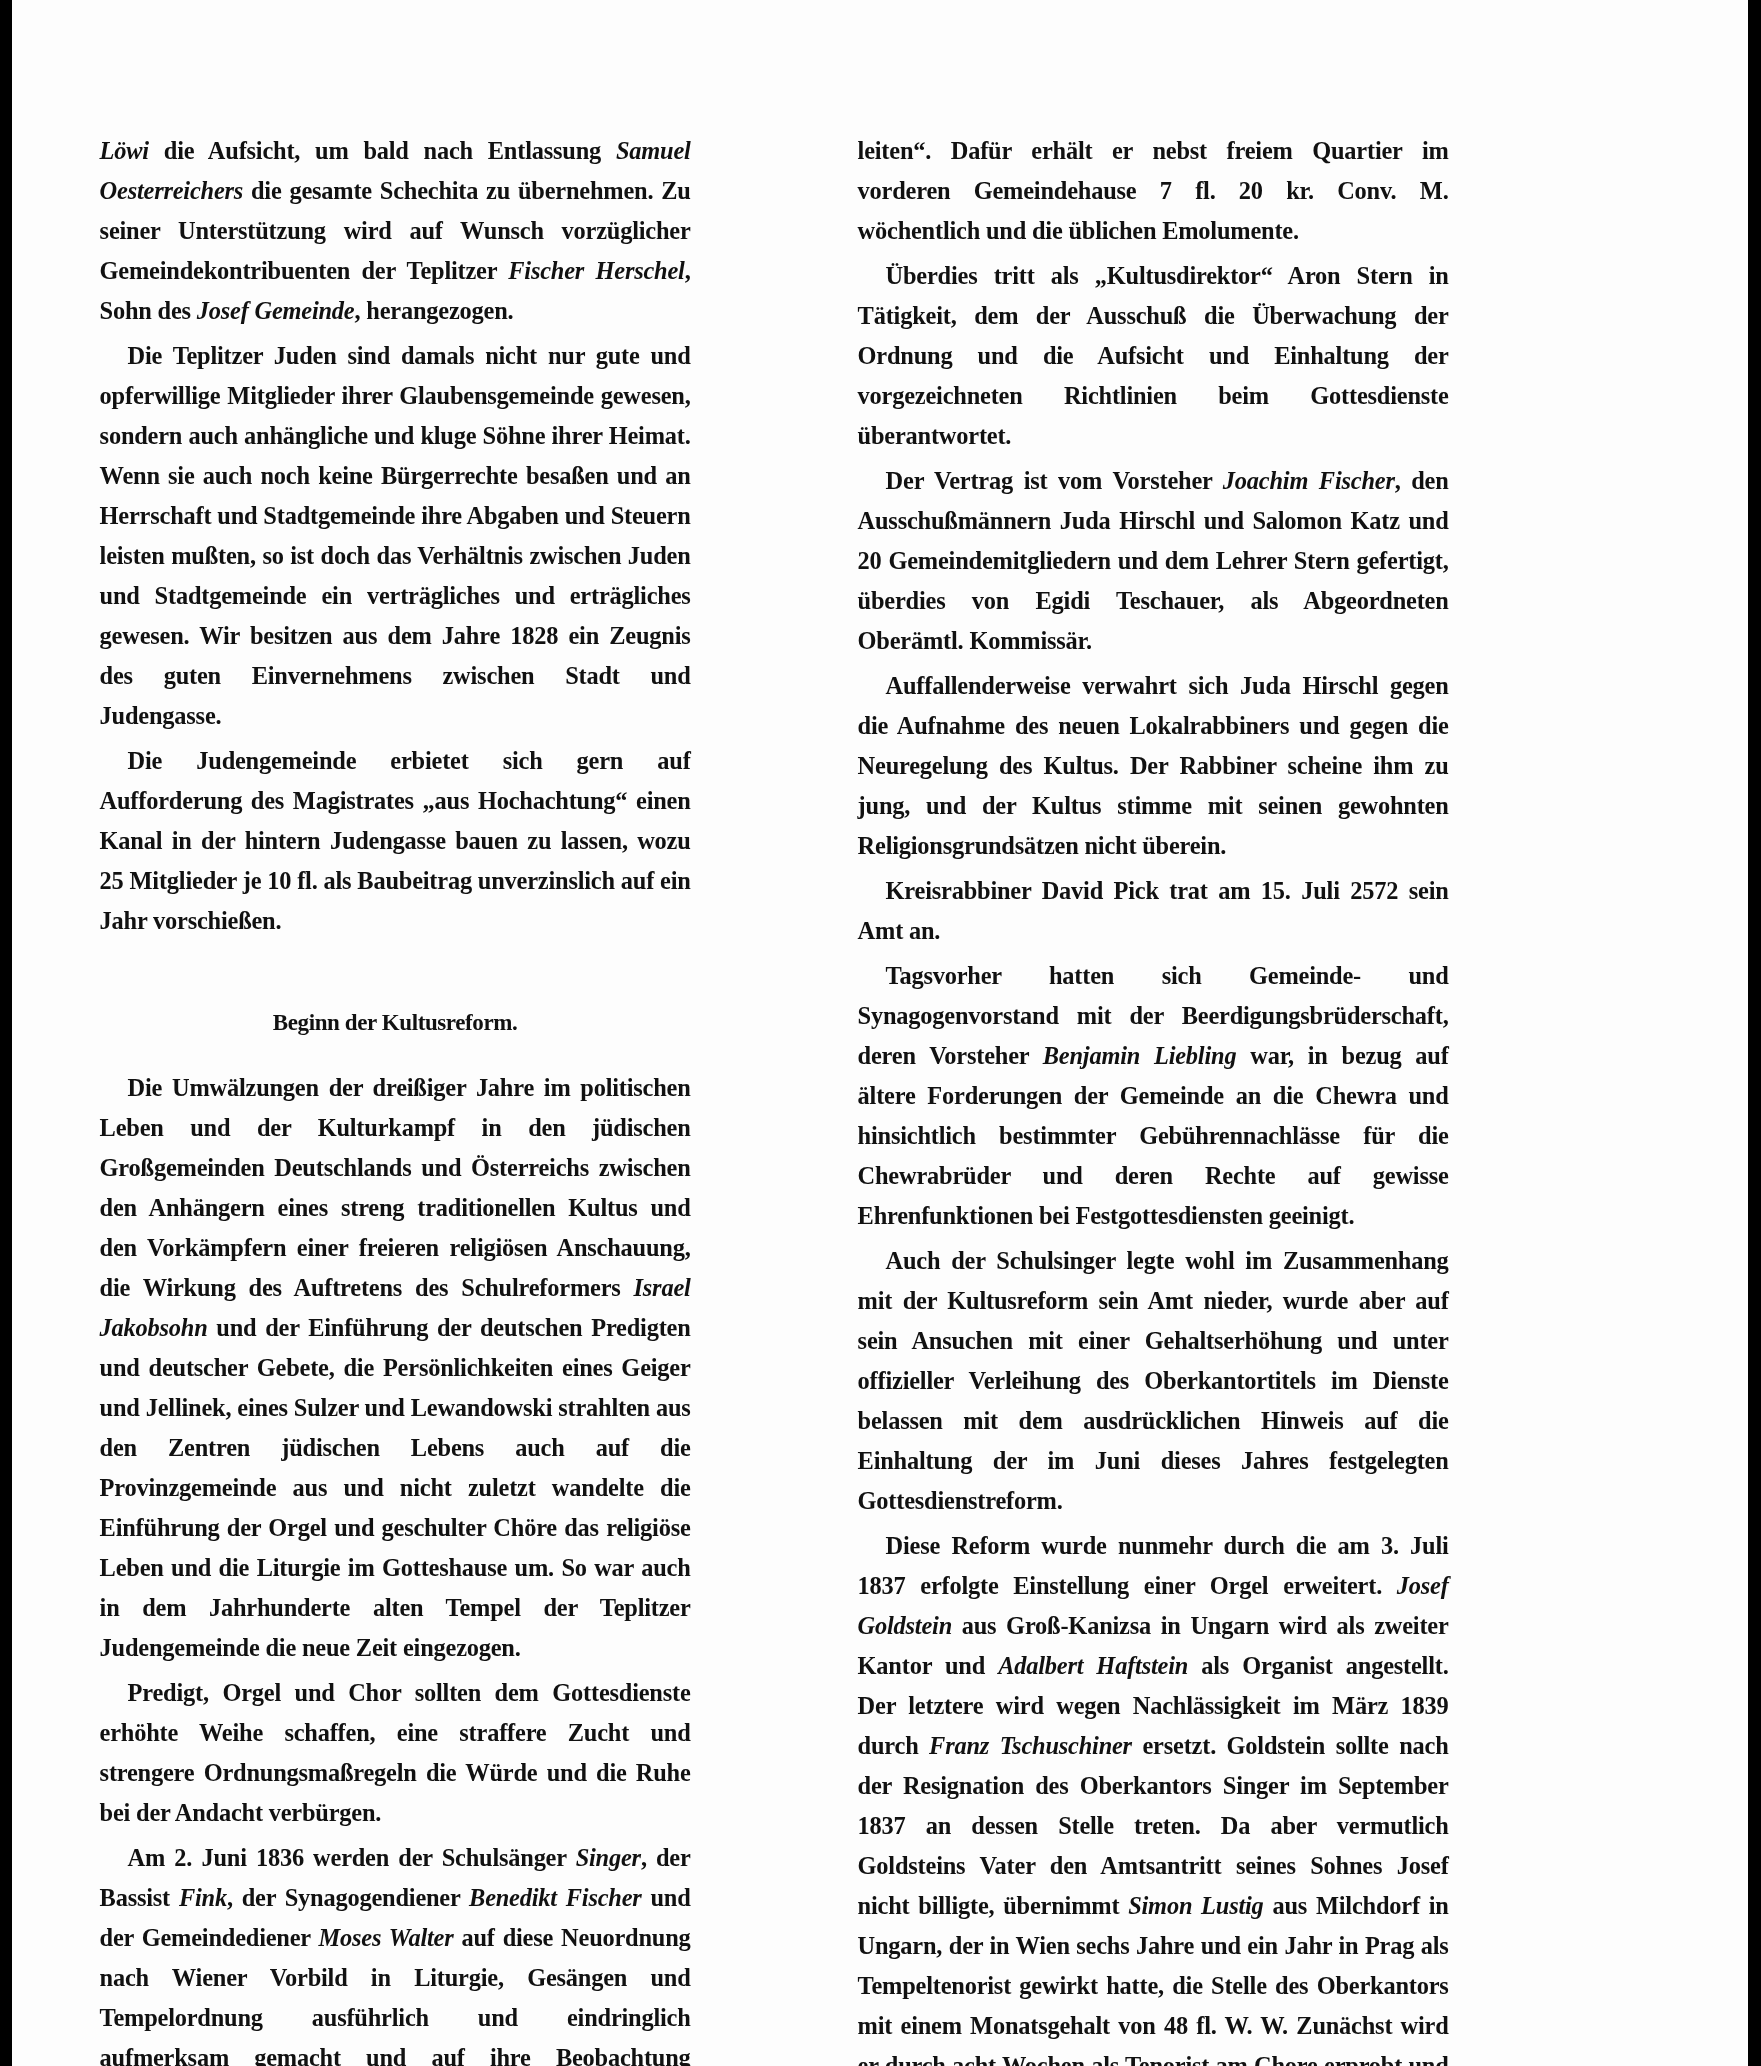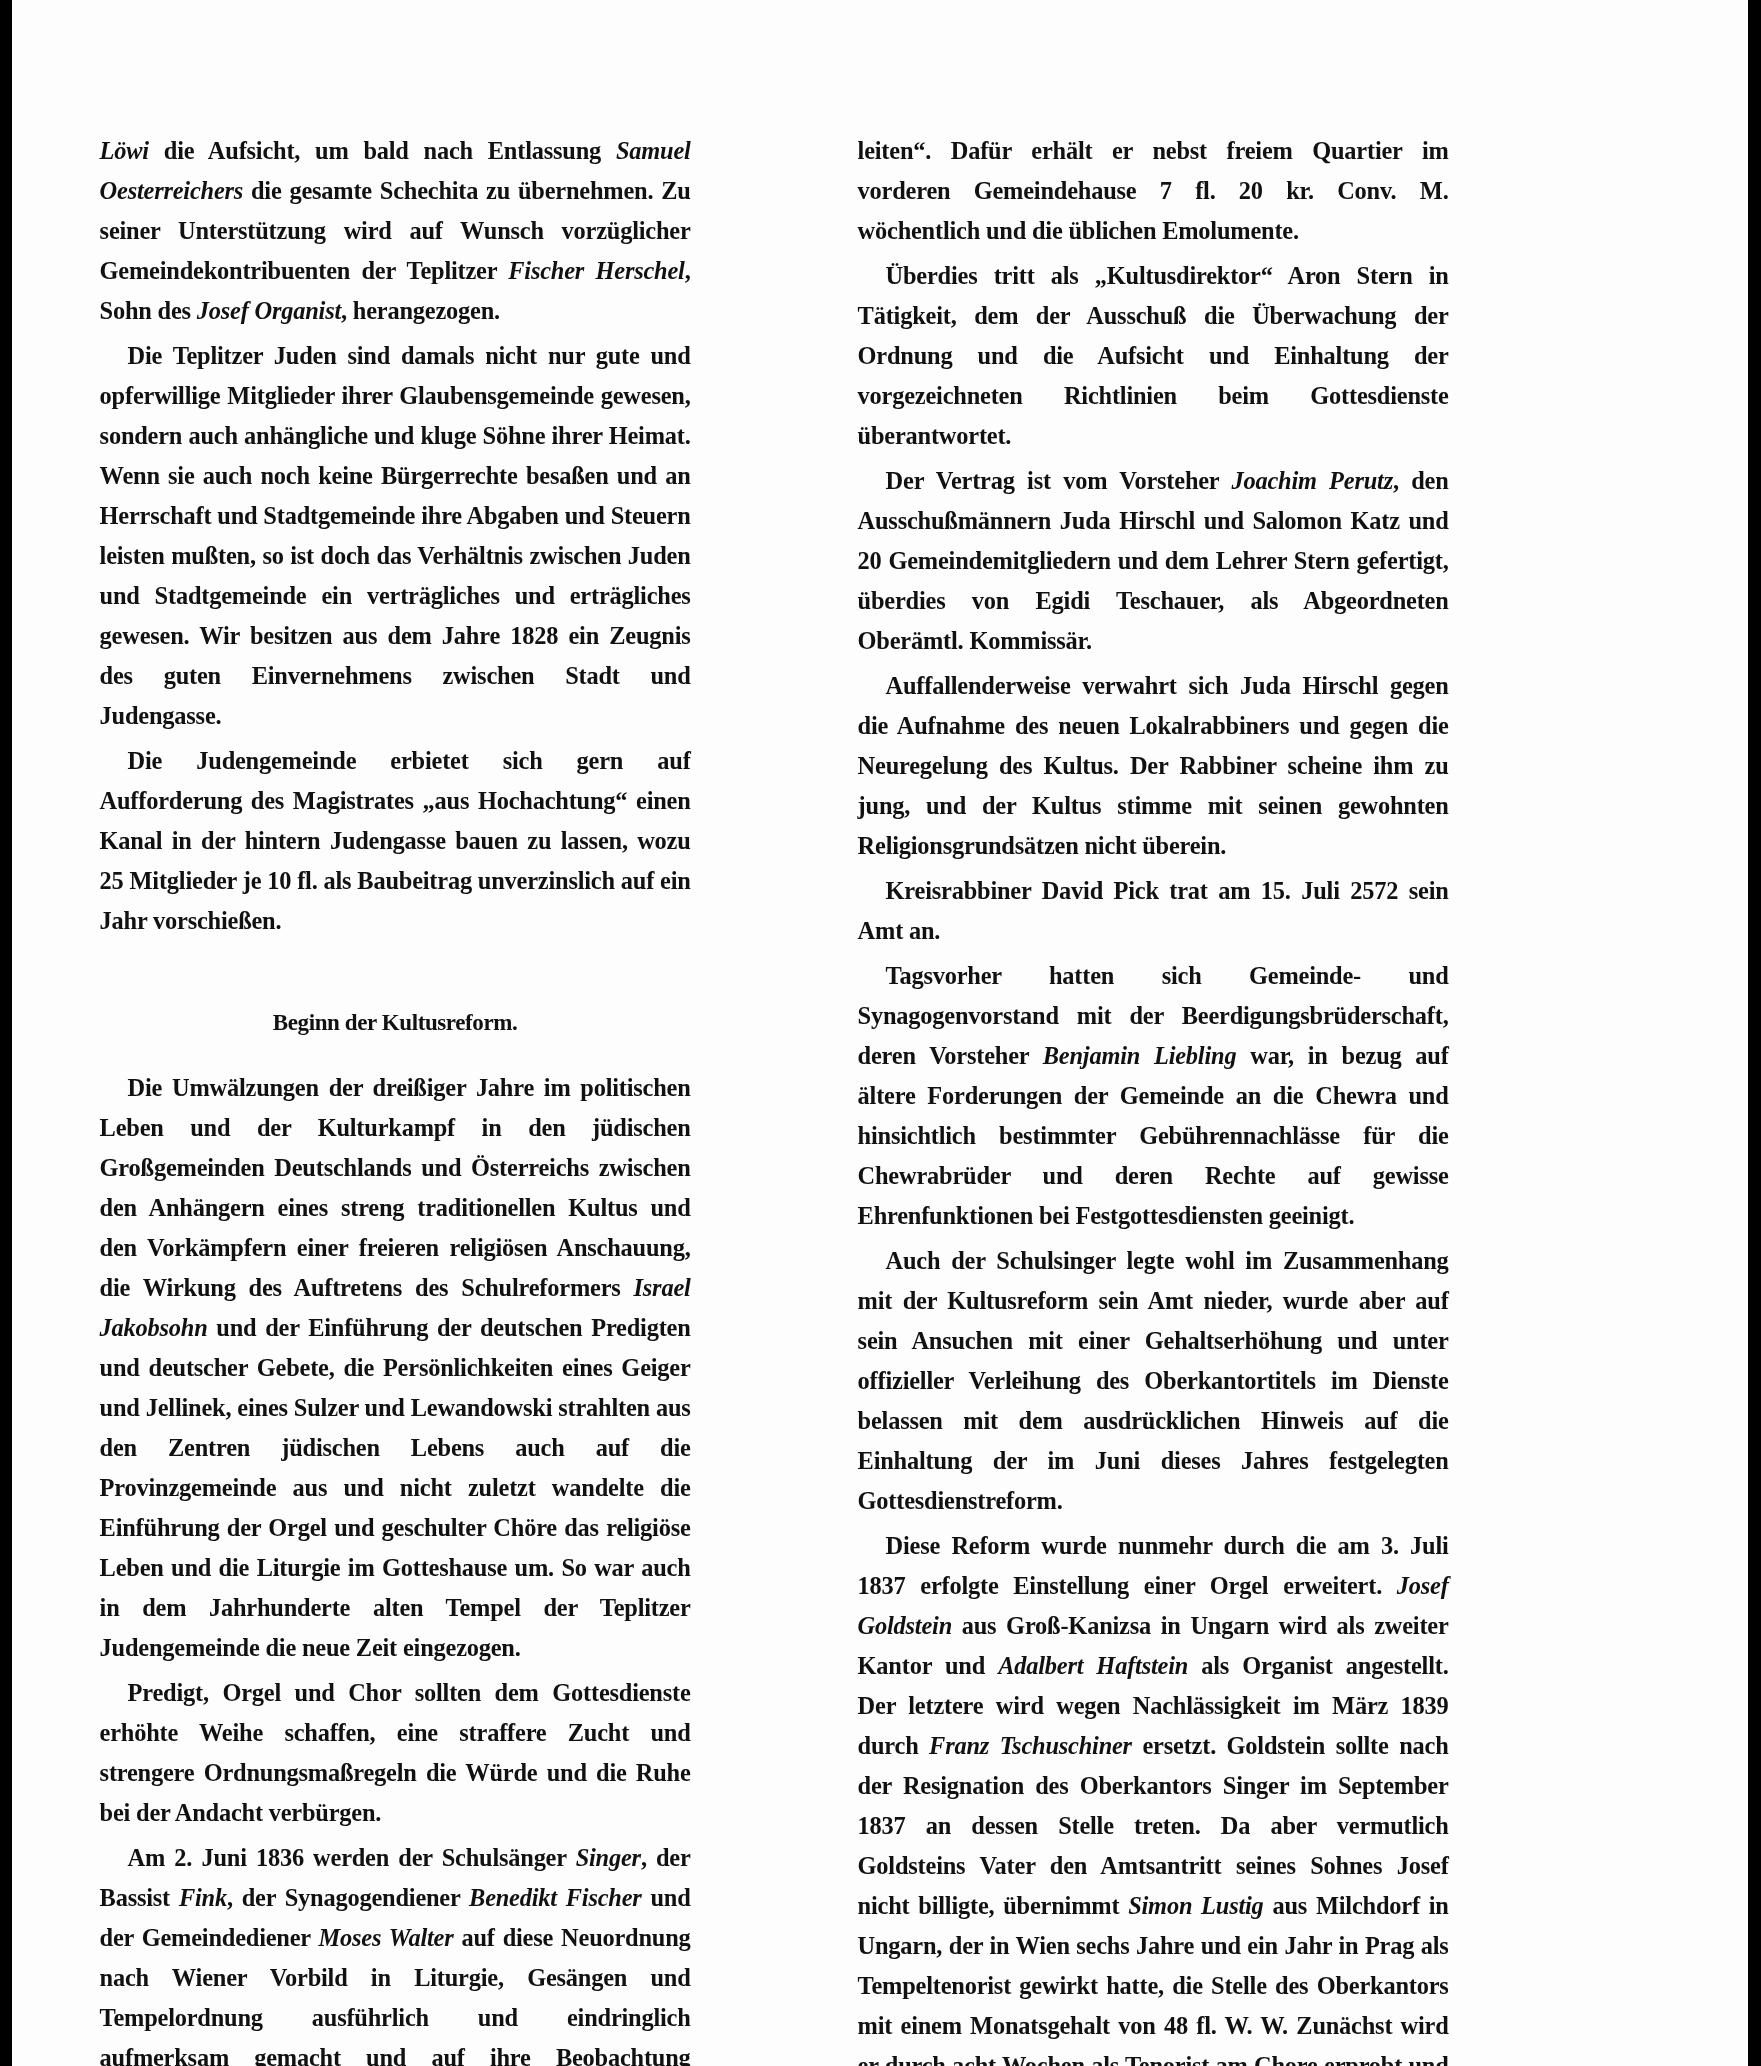--- a/index.html
+++ b/index.html
@@ -23,34 +23,34 @@
       font-family: "Liberation Serif", serif; font-weight: bold;
       font-size: 23px; text-align: center; margin: 62px 0 25px 0; letter-spacing: -0.4px;
     }
   </style>
 </head>
 <body>
 
 <div class="page">
 
   <div class="col left">
-    <p class="noindent"><i>Löwi</i><span> die Aufsicht, um bald nach Entlassung </span><i>Samuel Oesterreichers</i><span> die gesamte Schechita zu übernehmen. Zu seiner Unterstützung wird auf Wunsch vorzüglicher Gemeindekontribuenten der Teplitzer </span><i>Fischer Herschel</i><span>, Sohn des </span><i>Josef Organist</i><span>, herangezogen.</span></p>
+    <p class="noindent"><i>Löwi</i><span> die Aufsicht, um bald nach Entlassung </span><i>Samuel Oesterreichers</i><span> die gesamte Schechita zu übernehmen. Zu seiner Unterstützung wird auf Wunsch vorzüglicher Gemeindekontribuenten der Teplitzer </span><i>Fischer Herschel</i><span>, Sohn des </span><i>Josef Gemeinde</i><span>, herangezogen.</span></p>
     <p>Die Teplitzer Juden sind damals nicht nur gute und opferwillige Mitglieder ihrer Glaubensgemeinde gewesen, sondern auch anhängliche und kluge Söhne ihrer Heimat. Wenn sie auch noch keine Bürgerrechte besaßen und an Herrschaft und Stadtgemeinde ihre Abgaben und Steuern leisten mußten, so ist doch das Verhältnis zwischen Juden und Stadtgemeinde ein verträgliches und erträgliches gewesen. Wir besitzen aus dem Jahre 1828 ein Zeugnis des guten Einvernehmens zwischen Stadt und Judengasse.</p>
     <p>Die Judengemeinde erbietet sich gern auf Aufforderung des Magistrates „aus Hochachtung“ einen Kanal in der hintern Judengasse bauen zu lassen, wozu 25 Mitglieder je 10 fl. als Baubeitrag unverzinslich auf ein Jahr vorschießen.</p>
     <h2>Beginn der Kultusreform.</h2>
     <p><span>Die Umwälzungen der dreißiger Jahre im politischen Leben und der Kulturkampf in den jüdischen Großgemeinden Deutschlands und Österreichs zwischen den Anhängern eines streng traditionellen Kultus und den Vorkämpfern einer freieren religiösen Anschauung, die Wirkung des Auftretens des Schulreformers </span><i>Israel Jakobsohn</i><span> und der Einführung der deutschen Predigten und deutscher Gebete, die Persönlichkeiten eines Geiger und Jellinek, eines Sulzer und Lewandowski strahlten aus den Zentren jüdischen Lebens auch auf die Provinzgemeinde aus und nicht zuletzt wandelte die Einführung der Orgel und geschulter Chöre das religiöse Leben und die Liturgie im Gotteshause um. So war auch in dem Jahrhunderte alten Tempel der Teplitzer Judengemeinde die neue Zeit eingezogen.</span></p>
     <p>Predigt, Orgel und Chor sollten dem Gottesdienste erhöhte Weihe schaffen, eine straffere Zucht und strengere Ordnungsmaßregeln die Würde und die Ruhe bei der Andacht verbürgen.</p>
     <p><span>Am 2. Juni 1836 werden der Schulsänger </span><i>Singer</i><span>, der Bassist </span><i>Fink</i><span>, der Synagogendiener </span><i>Benedikt Fischer</i><span> und der Gemeindediener </span><i>Moses Walter</i><span> auf diese Neuordnung nach Wiener Vorbild in Liturgie, Gesängen und Tempelordnung ausführlich und eindringlich aufmerksam gemacht und auf ihre Beobachtung verpflichtet.</span></p>
 
   </div>
 
   <div class="col right">
     <p class="noindent">leiten“. Dafür erhält er nebst freiem Quartier im vorderen Gemeindehause 7 fl. 20 kr. Conv. M. wöchentlich und die üblichen Emolumente.</p>
     <p>Überdies tritt als „Kultusdirektor“ Aron Stern in Tätigkeit, dem der Ausschuß die Überwachung der Ordnung und die Aufsicht und Einhaltung der vorgezeichneten Richtlinien beim Gottesdienste überantwortet.</p>
-    <p><span>Der Vertrag ist vom Vorsteher </span><i>Joachim Perutz</i><span>, den Ausschußmännern Juda Hirschl und Salomon Katz und 20 Gemeindemitgliedern und dem Lehrer Stern gefertigt, überdies von Egidi Teschauer, als Abgeordneten Oberämtl. Kommissär.</span></p>
+    <p><span>Der Vertrag ist vom Vorsteher </span><i>Joachim Fischer</i><span>, den Ausschußmännern Juda Hirschl und Salomon Katz und 20 Gemeindemitgliedern und dem Lehrer Stern gefertigt, überdies von Egidi Teschauer, als Abgeordneten Oberämtl. Kommissär.</span></p>
     <p>Auffallenderweise verwahrt sich Juda Hirschl gegen die Aufnahme des neuen Lokalrabbiners und gegen die Neuregelung des Kultus. Der Rabbiner scheine ihm zu jung, und der Kultus stimme mit seinen gewohnten Religionsgrundsätzen nicht überein.</p>
     <p>Kreisrabbiner David Pick trat am 15. Juli 2572 sein Amt an.</p>
     <p><span>Tagsvorher hatten sich Gemeinde- und Synagogenvorstand mit der Beerdigungsbrüderschaft, deren Vorsteher </span><i>Benjamin Liebling</i><span> war, in bezug auf ältere Forderungen der Gemeinde an die Chewra und hinsichtlich bestimmter Gebührennachlässe für die Chewrabrüder und deren Rechte auf gewisse Ehrenfunktionen bei Festgottesdiensten geeinigt.</span></p>
     <p>Auch der Schulsinger legte wohl im Zusammenhang mit der Kultusreform sein Amt nieder, wurde aber auf sein Ansuchen mit einer Gehaltserhöhung und unter offizieller Verleihung des Oberkantortitels im Dienste belassen mit dem ausdrücklichen Hinweis auf die Einhaltung der im Juni dieses Jahres festgelegten Gottesdienstreform.</p>
     <p><span>Diese Reform wurde nunmehr durch die am 3. Juli 1837 erfolgte Einstellung einer Orgel erweitert. </span><i>Josef Goldstein</i><span> aus Groß-Kanizsa in Ungarn wird als zweiter Kantor und </span><i>Adalbert Haftstein</i><span> als Organist angestellt. Der letztere wird wegen Nachlässigkeit im März 1839 durch </span><i>Franz Tschuschiner</i><span> ersetzt. Goldstein sollte nach der Resignation des Oberkantors Singer im September 1837 an dessen Stelle treten. Da aber vermutlich Goldsteins Vater den Amtsantritt seines Sohnes Josef nicht billigte, übernimmt </span><i>Simon Lustig</i><span> aus Milchdorf in Ungarn, der in Wien sechs Jahre und ein Jahr in Prag als Tempeltenorist gewirkt hatte, die Stelle des Oberkantors mit einem Monatsgehalt von 48 fl. W. W. Zunächst wird er durch acht Wochen als Tenorist am Chore erprobt und ab 16. Jänner 1838 für ein Jahr aufgenommen, wobei sieben Gemeindemitglieder einen Beköstigungsbeitrag von 10 fl., jedes Vierteljahr, garantieren.</span></p>
 
   </div>
 
 </div>
 

